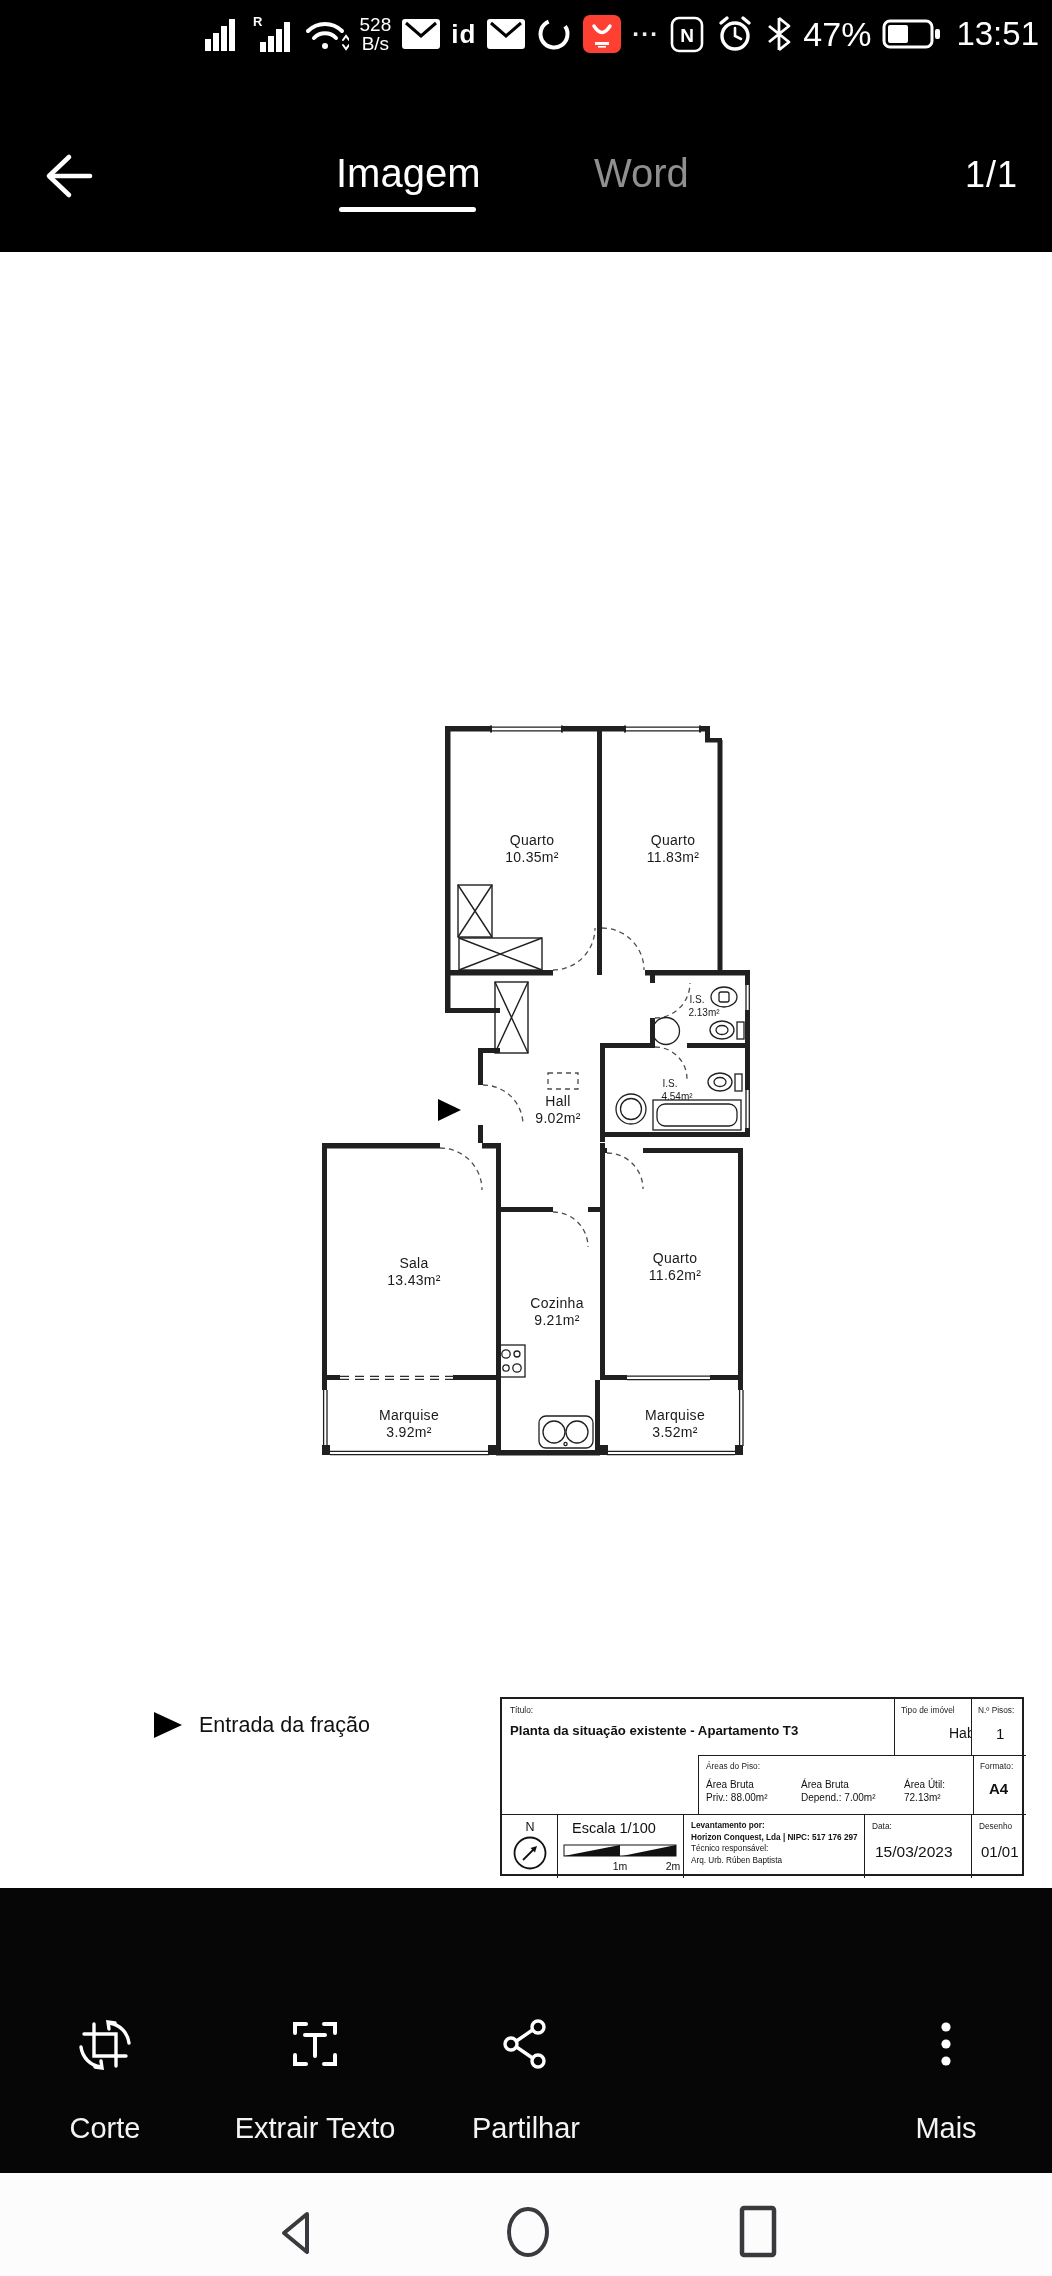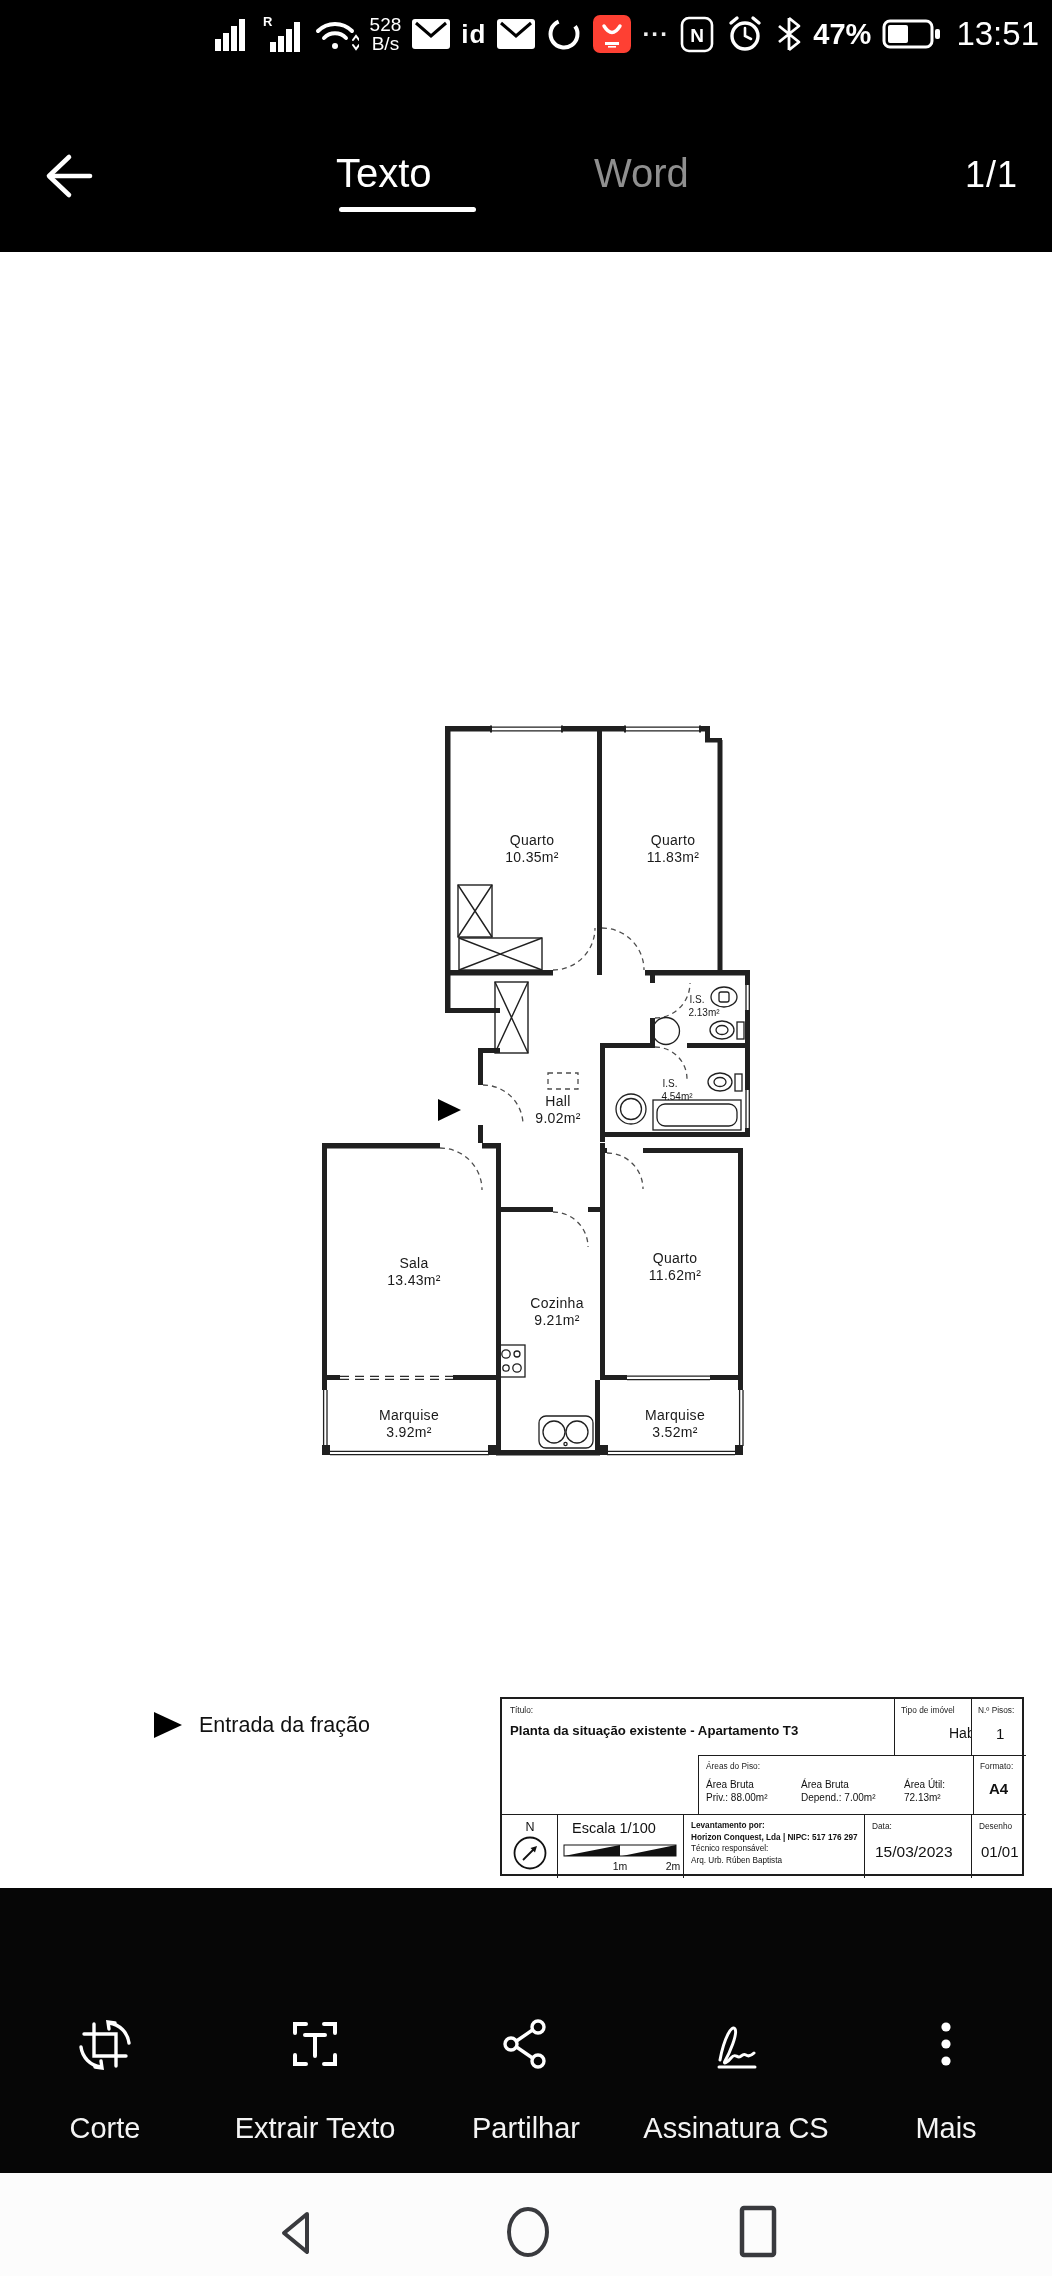--- a/index.html
+++ b/index.html
@@ -3,21 +3,21 @@
 <meta charset="utf-8">
 <style>
   * { margin:0; padding:0; box-sizing:border-box; }
   html,body { width:1052px; height:2276px; background:#000; font-family:"Liberation Sans", sans-serif; position:relative; overflow:hidden; }
   .abs { position:absolute; }
 
   
   .status-bar { position:absolute; top:0; left:0; width:1052px; height:64px; display:flex; align-items:center; justify-content:flex-end; gap:11px; padding-right:13px; padding-top:4px; color:#fff; }
   .sb-ico { display:flex; align-items:center; justify-content:center; }
   .sb-speed { font-size:19px; line-height:19px; text-align:center; font-weight:400; }
-  .sb-pct { font-size:29px; font-weight:700; }
+  .sb-pct { font-size:34px; font-weight:400; }
   .sb-time { font-size:33px; font-weight:400; margin-left:3px; }
   .sb-id { font-size:26px; font-weight:700; letter-spacing:1px; }
   .sb-dots { font-size:24px; font-weight:700; letter-spacing:1px; color:#eee; }
 
   
   .hdr-tab { position:absolute; font-size:40px; color:#fff; }
   .hdr-tab.inactive { color:#8f8f8f; }
   .hdr-underline { position:absolute; left:339px; top:207px; width:137px; height:5px; background:#fff; border-radius:3px; }
   .hdr-page { position:absolute; right:34px; top:154px; font-size:36px; color:#fff; letter-spacing:1px; }
 
@@ -147,21 +147,21 @@
   <span class="sb-time">13:51</span>
 </div>
 
 <div>
   <span class="abs" style="left:44px; top:153px;">
     <svg width="50" height="46" fill="none" stroke="#fff" stroke-width="4.6" stroke-linecap="round" stroke-linejoin="round">
         <path d="M25,4 L5,23 L25,42"></path>
         <path d="M6,23 H46"></path>
       </svg>
   </span>
-  <span class="hdr-tab" style="left:336px; top:151px; font-weight:500;">Texto</span>
+  <span class="hdr-tab" style="left:336px; top:151px; font-weight:500;">Imagem</span>
   <div class="hdr-underline"></div>
   <span class="hdr-tab inactive" style="left:594px; top:151px;">Word</span>
   <span class="hdr-page">1/1</span>
 </div>
 
 <div class="content">
 
   <svg class="abs" style="left:295px; top:448px;" width="470" height="790" viewBox="0 0 470 790">
     <g fill="#202020">
 
@@ -428,29 +428,20 @@
     <span class="tool-icon">
       <svg width="56" height="56" fill="none" stroke="#fff" stroke-width="3.4">
         <circle cx="40" cy="11" r="6"></circle>
           <circle cx="13" cy="28" r="6"></circle>
           <circle cx="40" cy="45" r="6"></circle>
         <path d="M18.5,25 L34.5,14 M18.5,31 L34.5,42"></path>
       </svg>
     </span>
     <span class="tool-label">Partilhar</span>
   </div>
-  <div class="tool-item" style="left:636px;">
-    <span class="tool-icon">
-      <svg width="58" height="58" fill="none" stroke="#fff" stroke-width="3" stroke-linecap="round" stroke-linejoin="round">
-        <path d="M13,44 C17,22 25,8 28,13 C31,18 22,38 18,45 C16,48.5 20,47 24,42 C28,37 29,41 32,41 C35,41 35,37 39,39 C42,41 45,39 47,37"></path>
-        <path d="M12,51 H48"></path>
-      </svg>
-    </span>
-    <span class="tool-label">Assinatura CS</span>
-  </div>
   <div class="tool-item" style="left:846px;">
     <span class="tool-icon">
       <svg width="56" height="56" fill="#fff">
           <circle cx="28" cy="11" r="4.6"></circle>
           <circle cx="28" cy="28" r="4.6"></circle>
           <circle cx="28" cy="45" r="4.6"></circle>
         </svg>
     </span>
     <span class="tool-label">Mais</span>
   </div>

